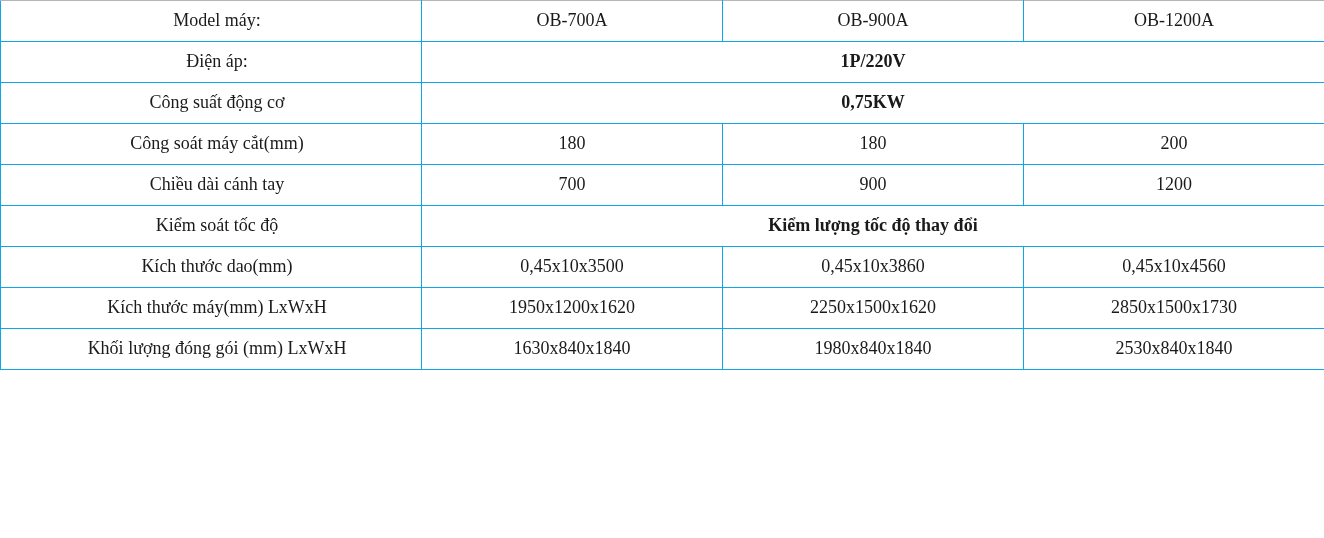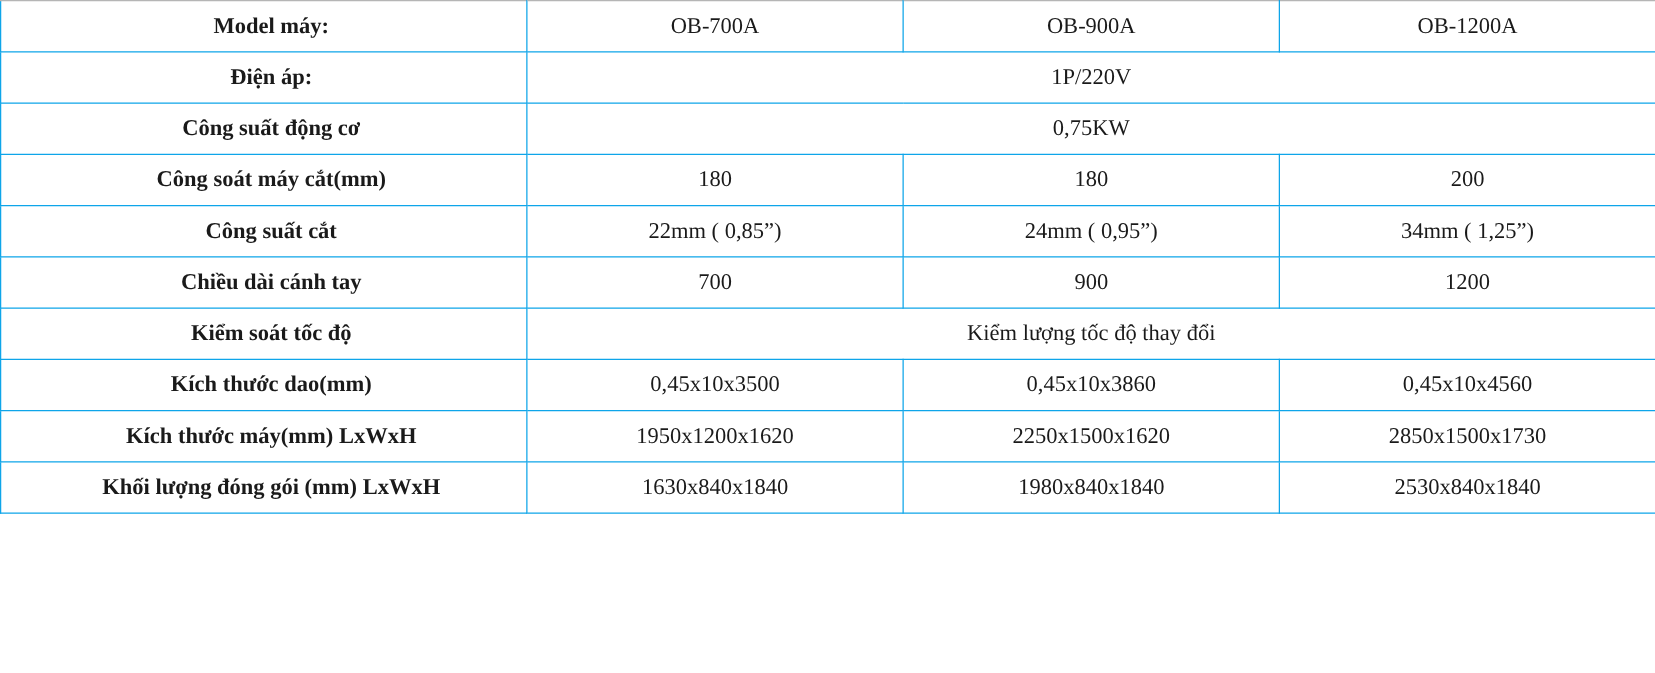--- a/index.html
+++ b/index.html
@@ -33,31 +33,31 @@
     border-top: 1px solid #b5b5b5;
   }
   .col-label {
     width: 421px;
     font-weight: bold;
   }
   .col-val {
     width: 301px;
   }
   td.label-cell {
-    font-weight: bold;
+    font-weight: normal;
     padding-left: 16px;
   }
   td.value-cell {
     font-weight: normal;
   }
   td.header-val {
     font-weight: normal;
   }
   .merged {
-    font-weight: normal;
+    font-weight: bold;
   }
 </style>
 </head>
 <body>
 
 <table class="spec-table">
   <colgroup>
     <col class="col-label">
     <col class="col-val">
     <col class="col-val">
@@ -78,26 +78,20 @@
       <td class="label-cell">Công suất động cơ</td>
       <td class="merged" colspan="3">0,75KW</td>
     </tr>
     <tr>
       <td class="label-cell">Công soát máy cắt(mm)</td>
       <td class="value-cell">180</td>
       <td class="value-cell">180</td>
       <td class="value-cell">200</td>
     </tr>
     <tr>
-      <td class="label-cell">Công suất cắt</td>
-      <td class="value-cell">22mm ( 0,85”)</td>
-      <td class="value-cell">24mm ( 0,95”)</td>
-      <td class="value-cell">34mm ( 1,25”)</td>
-    </tr>
-    <tr>
       <td class="label-cell">Chiều dài cánh tay</td>
       <td class="value-cell">700</td>
       <td class="value-cell">900</td>
       <td class="value-cell">1200</td>
     </tr>
     <tr>
       <td class="label-cell">Kiểm soát tốc độ</td>
       <td class="merged" colspan="3">Kiểm lượng tốc độ thay đổi</td>
     </tr>
     <tr>

